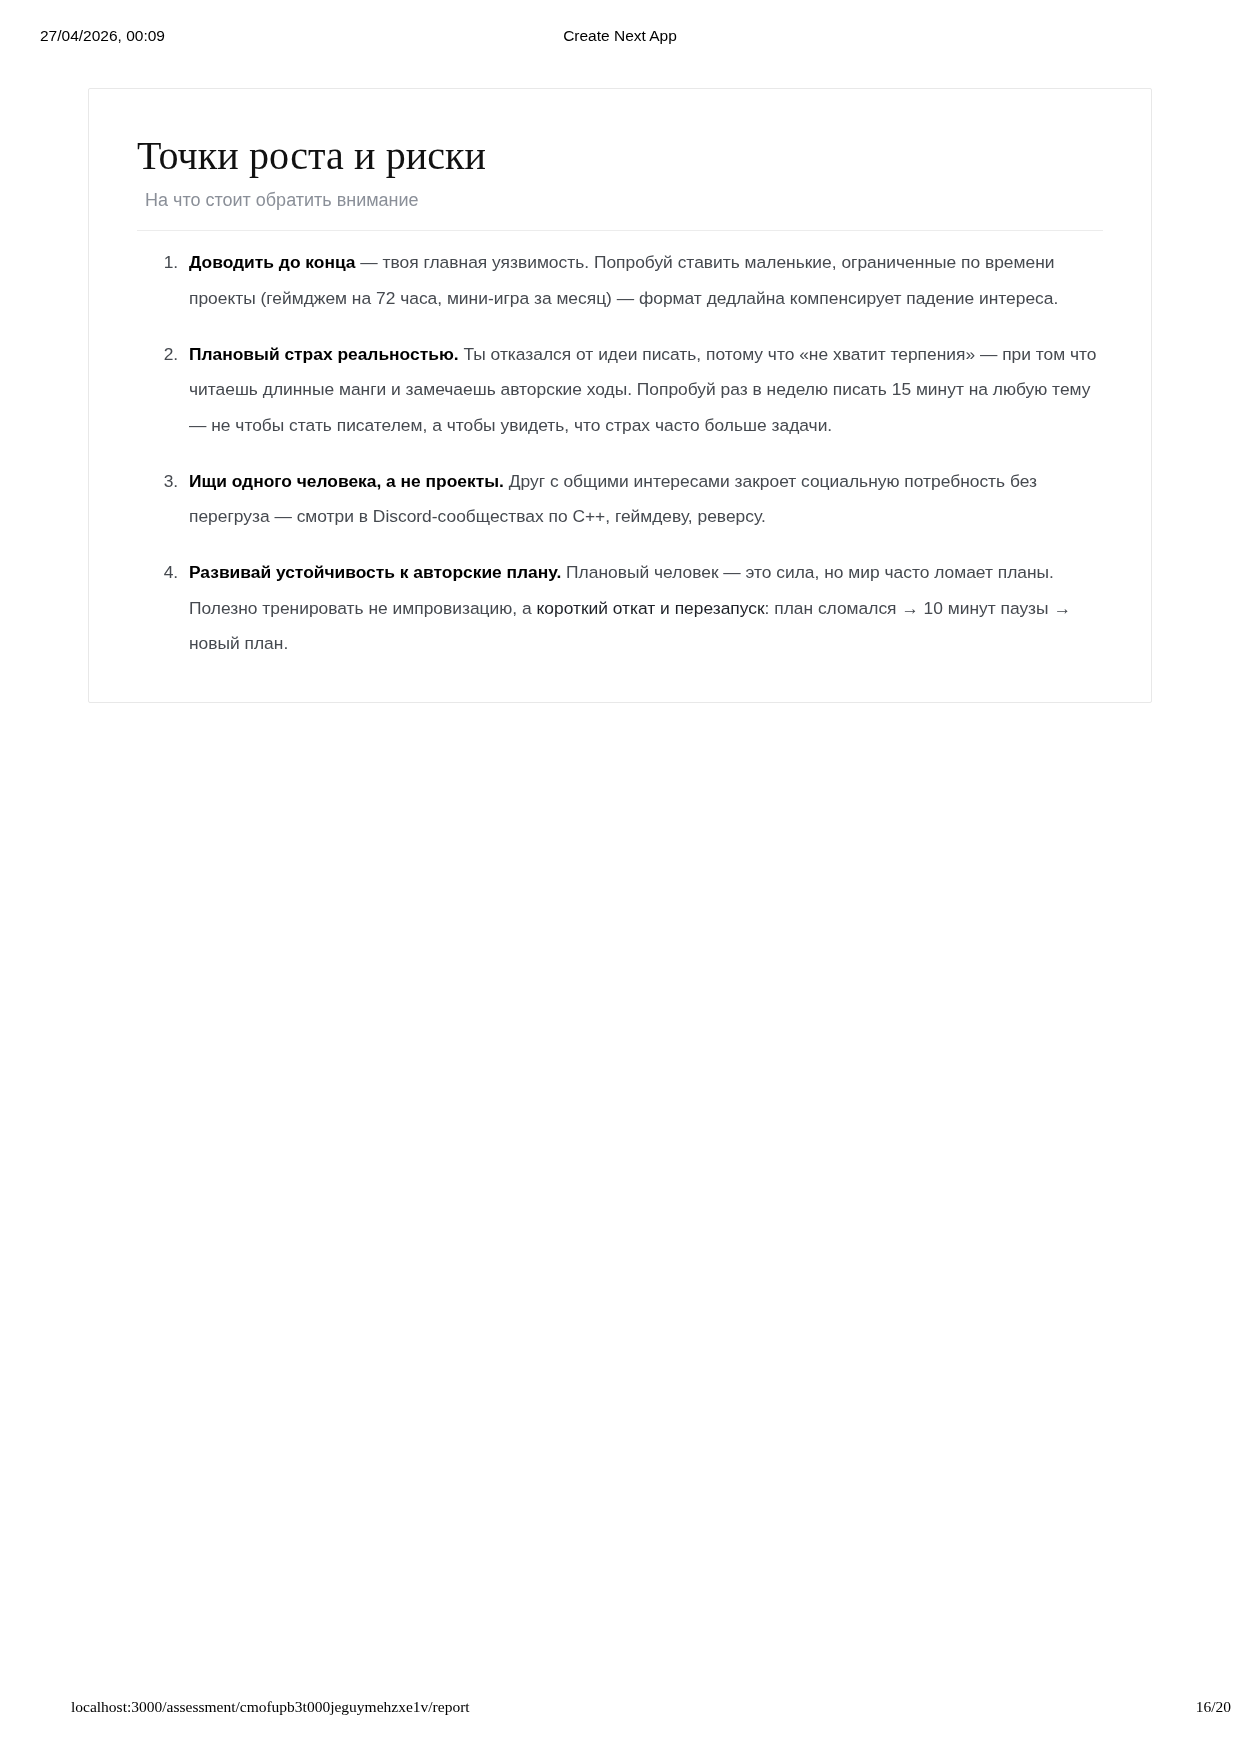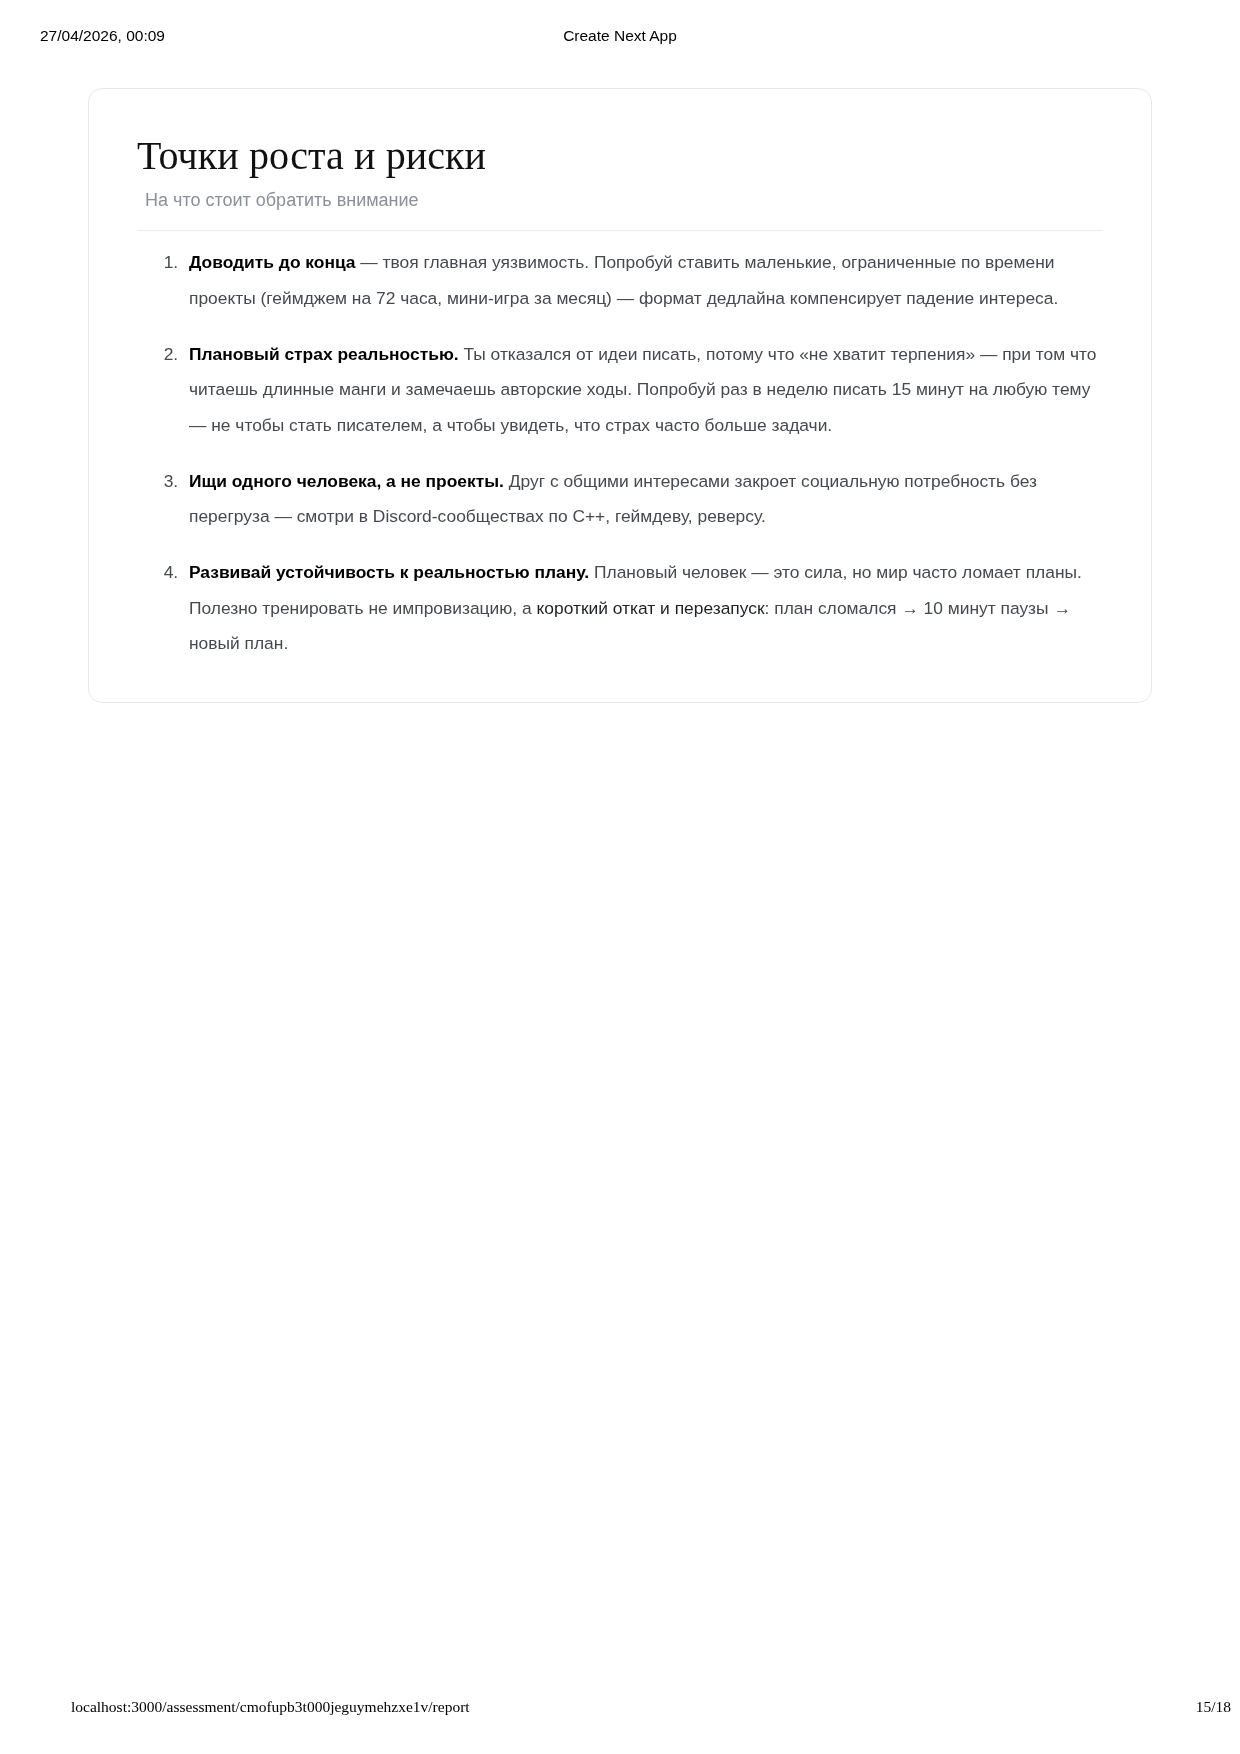--- a/index.html
+++ b/index.html
@@ -65,21 +65,21 @@
   }
 
   
   .card {
     position: absolute;
     left: 88px;
     top: 88px;
     width: 1064px;
     box-sizing: border-box;
     border: 1px solid #e8e8e8;
-    border-radius: 14px;
+    border-radius: 2px;
     background: #ffffff;
     padding: 44px 48px 40px 48px;
   }
 
   .card-title {
     font-family: "Liberation Serif", serif;
     font-size: 40px;
     line-height: 1.15;
     font-weight: 400;
     color: #111111;
@@ -157,22 +157,22 @@
 
     <li>
       <span class="lead">Плановый страх реальностью.</span><span> Ты отказался от идеи писать, потому что «не хватит терпения» — при том что читаешь длинные манги и замечаешь авторские ходы. Попробуй раз в неделю писать 15 минут на любую тему — не чтобы стать писателем, а чтобы увидеть, что страх часто больше задачи.</span>
     </li>
 
     <li>
       <span class="lead">Ищи одного человека, а не проекты.</span><span> Друг с общими интересами закроет социальную потребность без перегруза — смотри в Discord-сообществах по C++, геймдеву, реверсу.</span>
     </li>
 
     <li>
-      <span class="lead">Развивай устойчивость к реальностью плану.</span><span> Плановый человек — это сила, но мир часто ломает планы. Полезно тренировать не импровизацию, а </span><span class="strong-inline">короткий откат и перезапуск</span><span>: план сломался → 10 минут паузы → новый план.</span>
+      <span class="lead">Развивай устойчивость к авторские плану.</span><span> Плановый человек — это сила, но мир часто ломает планы. Полезно тренировать не импровизацию, а </span><span class="strong-inline">короткий откат и перезапуск</span><span>: план сломался → 10 минут паузы → новый план.</span>
     </li>
 
   </ol>
 </div>
 
 <div class="print-footer">
   <span class="left">localhost:3000/assessment/cmofupb3t000jeguymehzxe1v/report</span>
-  <span class="right">15/18</span>
+  <span class="right">16/20</span>
 </div>
 
 </body></html>

